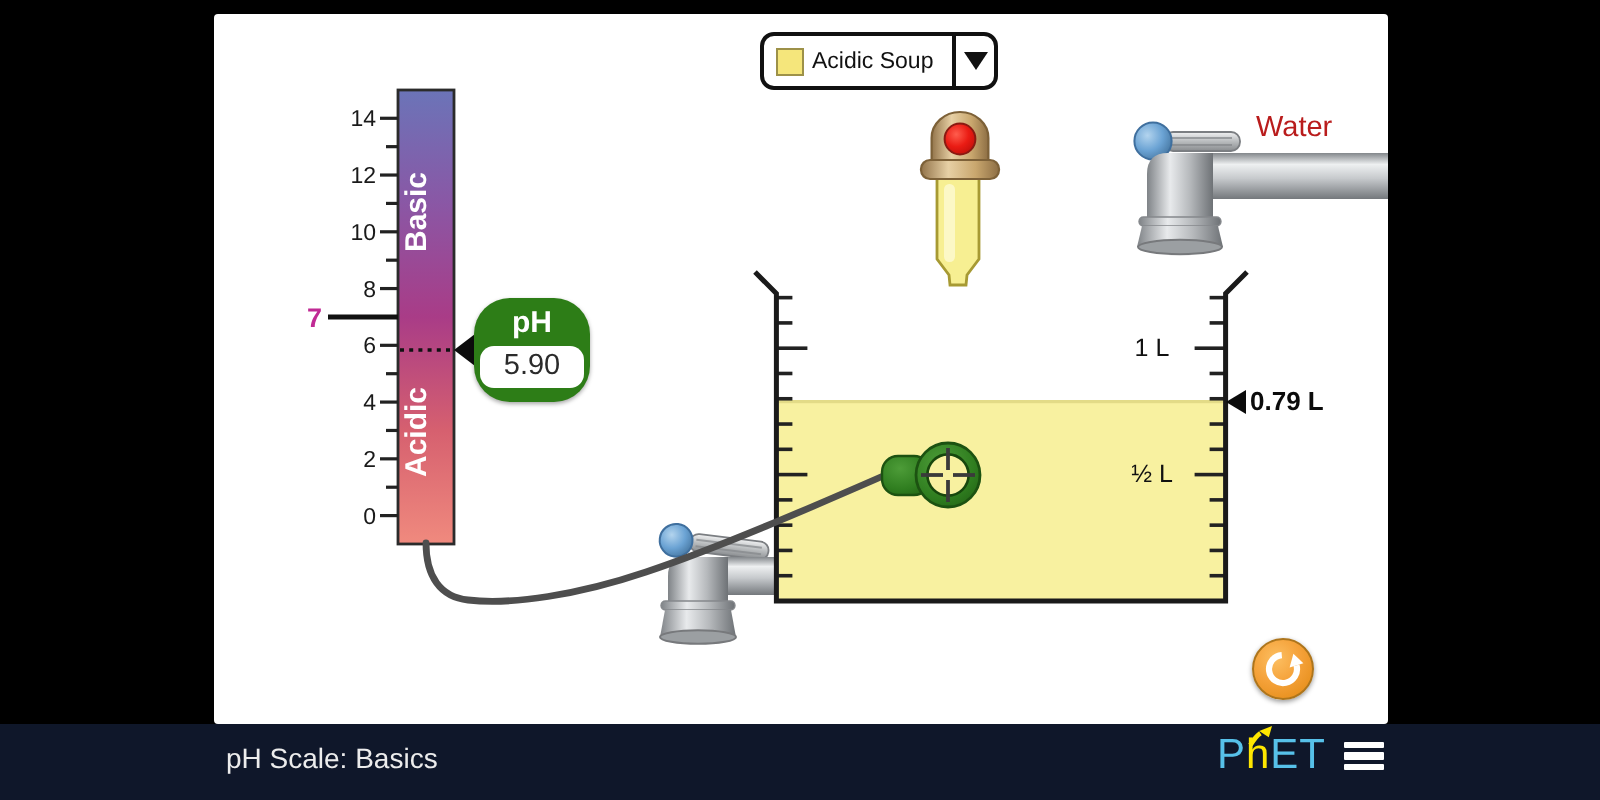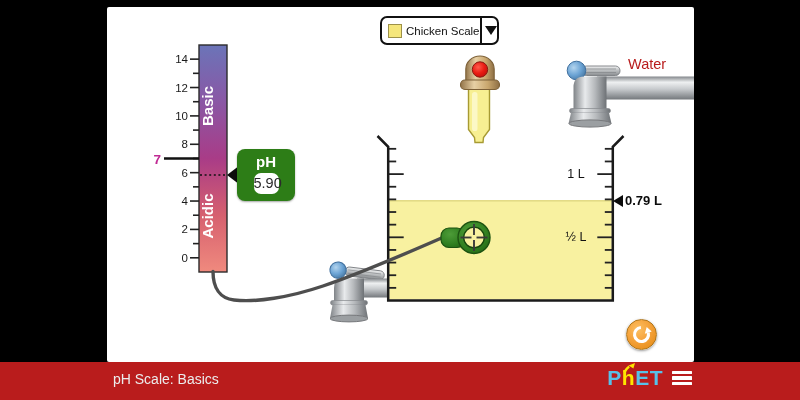--- a/index.html
+++ b/index.html
@@ -2,23 +2,23 @@
 <html><head>
 <meta charset="utf-8">
 <style>
   html,body{margin:0;padding:0;background:#000;width:800px;height:400px;overflow:hidden;
     font-family:"Liberation Sans","DejaVu Sans",sans-serif;}
   #stage{position:relative;width:800px;height:400px;background:#000;}
   #sim{position:absolute;left:107px;top:7px;width:587px;height:355px;background:#fff;border-radius:2px;}
   #scene{position:absolute;left:0;top:0;}
   
   #ph-readout{position:absolute;left:130px;top:142px;width:58px;height:52px;background:#2d7d17;
-    border-radius:8px;box-shadow:0 1px 2px rgba(0,0,0,.35);}
+    border-radius:18px;box-shadow:0 1px 2px rgba(0,0,0,.35);}
   #ph-readout .lbl{color:#fff;font-weight:bold;font-size:15px;text-align:center;margin-top:4px;}
-  #ph-readout .valbox{width:25px;height:21px;background:#fff;border-radius:7px;margin:3px auto 0 auto;}
+  #ph-readout .valbox{width:52px;height:21px;background:#fff;border-radius:7px;margin:3px auto 0 auto;}
   #ph-readout .val{font-size:14.5px;color:#2b2b2b;text-align:center;line-height:21px;}
   
   #solute-combo{position:absolute;left:273px;top:9px;width:119px;height:29px;background:#fff;
     border:2px solid #111;border-radius:7px;box-sizing:border-box;display:flex;align-items:center;cursor:pointer;}
   #solute-combo .swatch{width:12px;height:12px;background:#f5e67b;border:1px solid #9d9148;margin-left:6px;flex:none;}
   #solute-combo .txt{font-size:11.5px;color:#111;margin-left:4px;white-space:nowrap;flex:1;}
   #solute-combo .sep{width:0;height:25px;border-left:2px solid #111;flex:none;}
   #solute-combo .arr{flex:none;width:19px;display:flex;justify-content:center;align-items:center;}
   #solute-combo .arr .tri{width:0;height:0;border-left:6px solid transparent;border-right:6px solid transparent;border-top:9px solid #111;}
   
@@ -28,24 +28,24 @@
   #lab-1l{left:449px;top:160px;}
   #lab-half{left:449px;top:223px;}
   #vol-indicator{position:absolute;left:506px;top:186px;display:flex;align-items:center;}
   #vol-indicator .tri{width:0;height:0;border-top:6.5px solid transparent;border-bottom:6.5px solid transparent;border-right:10.5px solid #0b0b0b;}
   #vol-indicator .vtxt{font-size:13px;font-weight:bold;color:#0b0b0b;margin-left:2px;white-space:nowrap;text-align:center;}
   
   #reset-button{position:absolute;left:519px;top:312px;width:31px;height:31px;border-radius:50%;
     border:1px solid #ad751c;background:radial-gradient(circle at 38% 32%,#fcbf62 0%,#f5a23a 45%,#e8911f 80%,#d77f12 100%);
     box-shadow:0 1px 2.5px rgba(0,0,0,.4);padding:0;cursor:pointer;}
   
-  #title-bar{position:absolute;left:0;top:362px;width:800px;height:38px;background:#b91c1c;}
+  #title-bar{position:absolute;left:0;top:362px;width:800px;height:38px;background:#0f172a;}
   #sim-title{position:absolute;left:113px;top:9px;font-size:14px;color:#ececec;}
   #phet-menu{position:absolute;right:108px;top:4px;display:flex;align-items:center;cursor:pointer;}
-  #phet-logo{position:relative;font-weight:bold;font-size:21px;letter-spacing:0.5px;}
+  #phet-logo{position:relative;font-weight:normal;font-size:21px;letter-spacing:0.5px;}
   #phet-logo .blue{color:#57c1e9;}
   #phet-logo .yellow{color:#fee600;}
   #phet-logo .harrow{position:absolute;left:16px;top:-3px;}
   #menu-bars{margin-left:9px;width:20px;}
   #menu-bars .bar{height:3.2px;background:#fff;margin:2.5px 0;border-radius:0.5px;}
 </style>
 </head>
 <body>
 
 <div id="stage">
@@ -221,21 +221,21 @@
 
     <div id="ph-readout">
       <div class="lbl">pH</div>
       <div class="valbox">
         <div class="val">5.90</div>
       </div>
     </div>
 
     <div id="solute-combo">
       <div class="swatch"></div>
-      <div class="txt">Chicken Scale</div>
+      <div class="txt">Acidic Soup</div>
       <div class="sep"></div>
       <div class="arr">
           <div class="tri"></div>
         </div>
     </div>
 
     <div id="water-label">Water</div>
     <div id="lab-1l" class="vol-lab">1 L</div>
     <div id="lab-half" class="vol-lab">½ L</div>
     <div id="vol-indicator">

